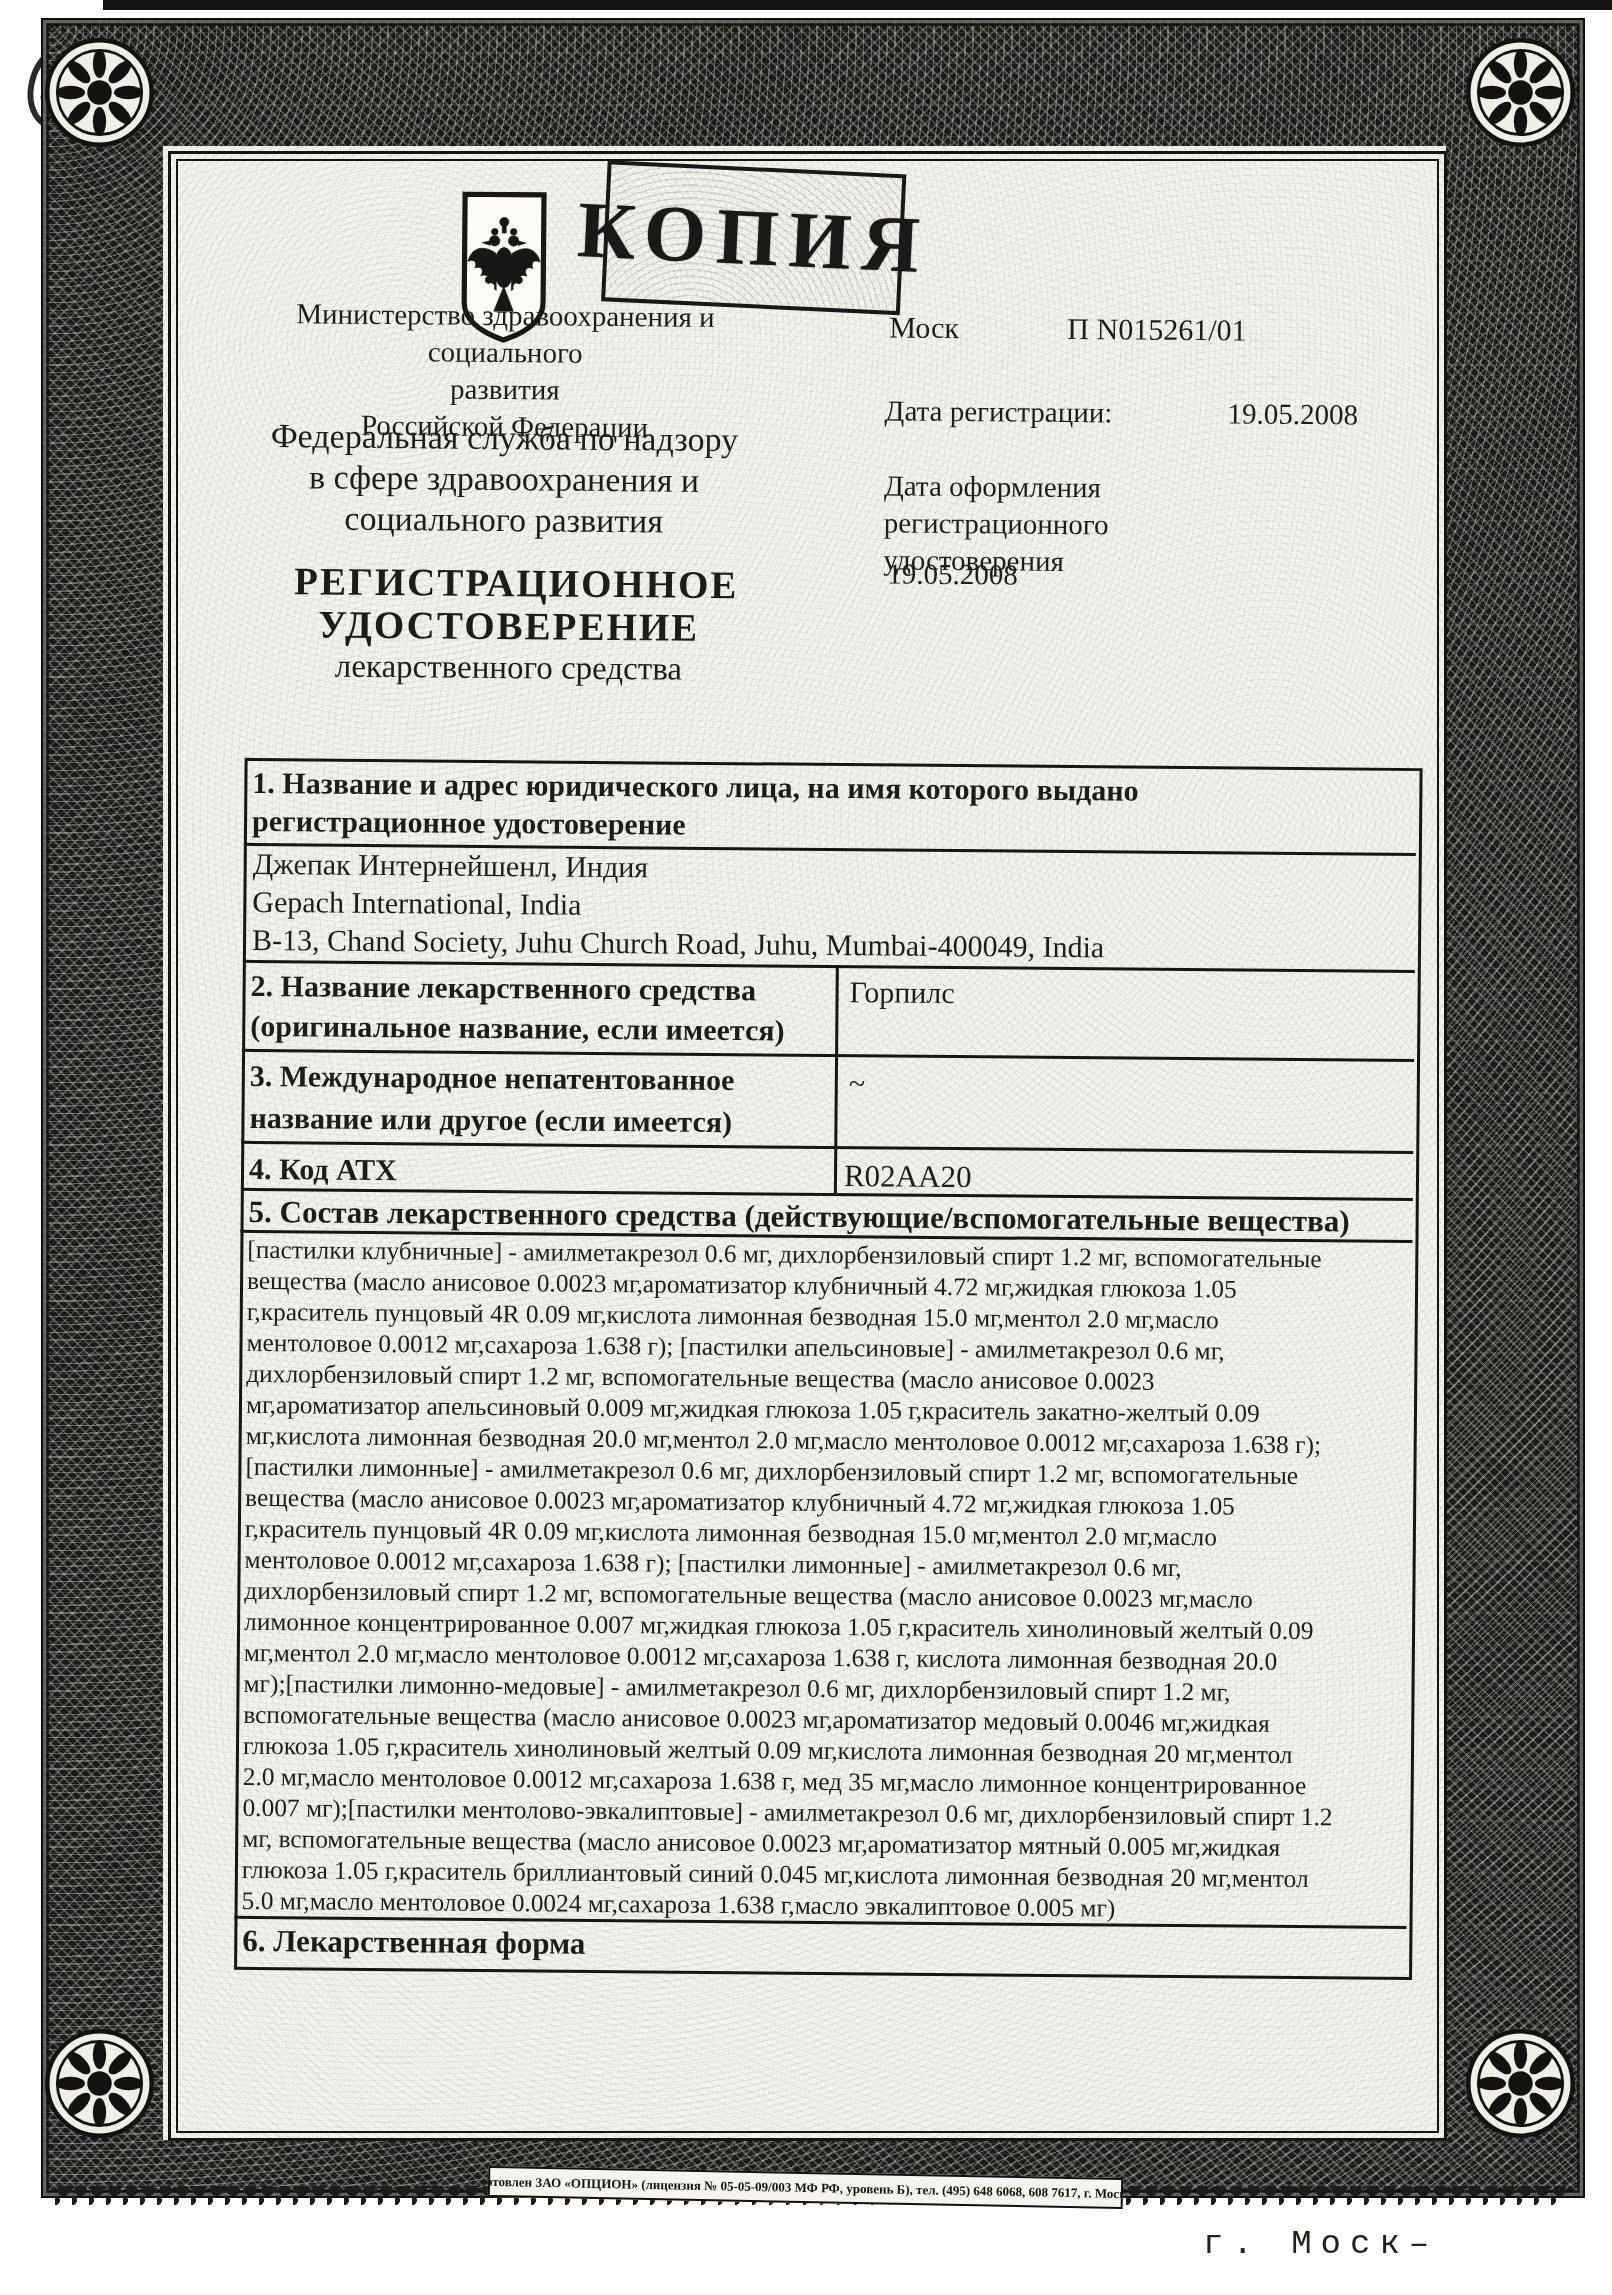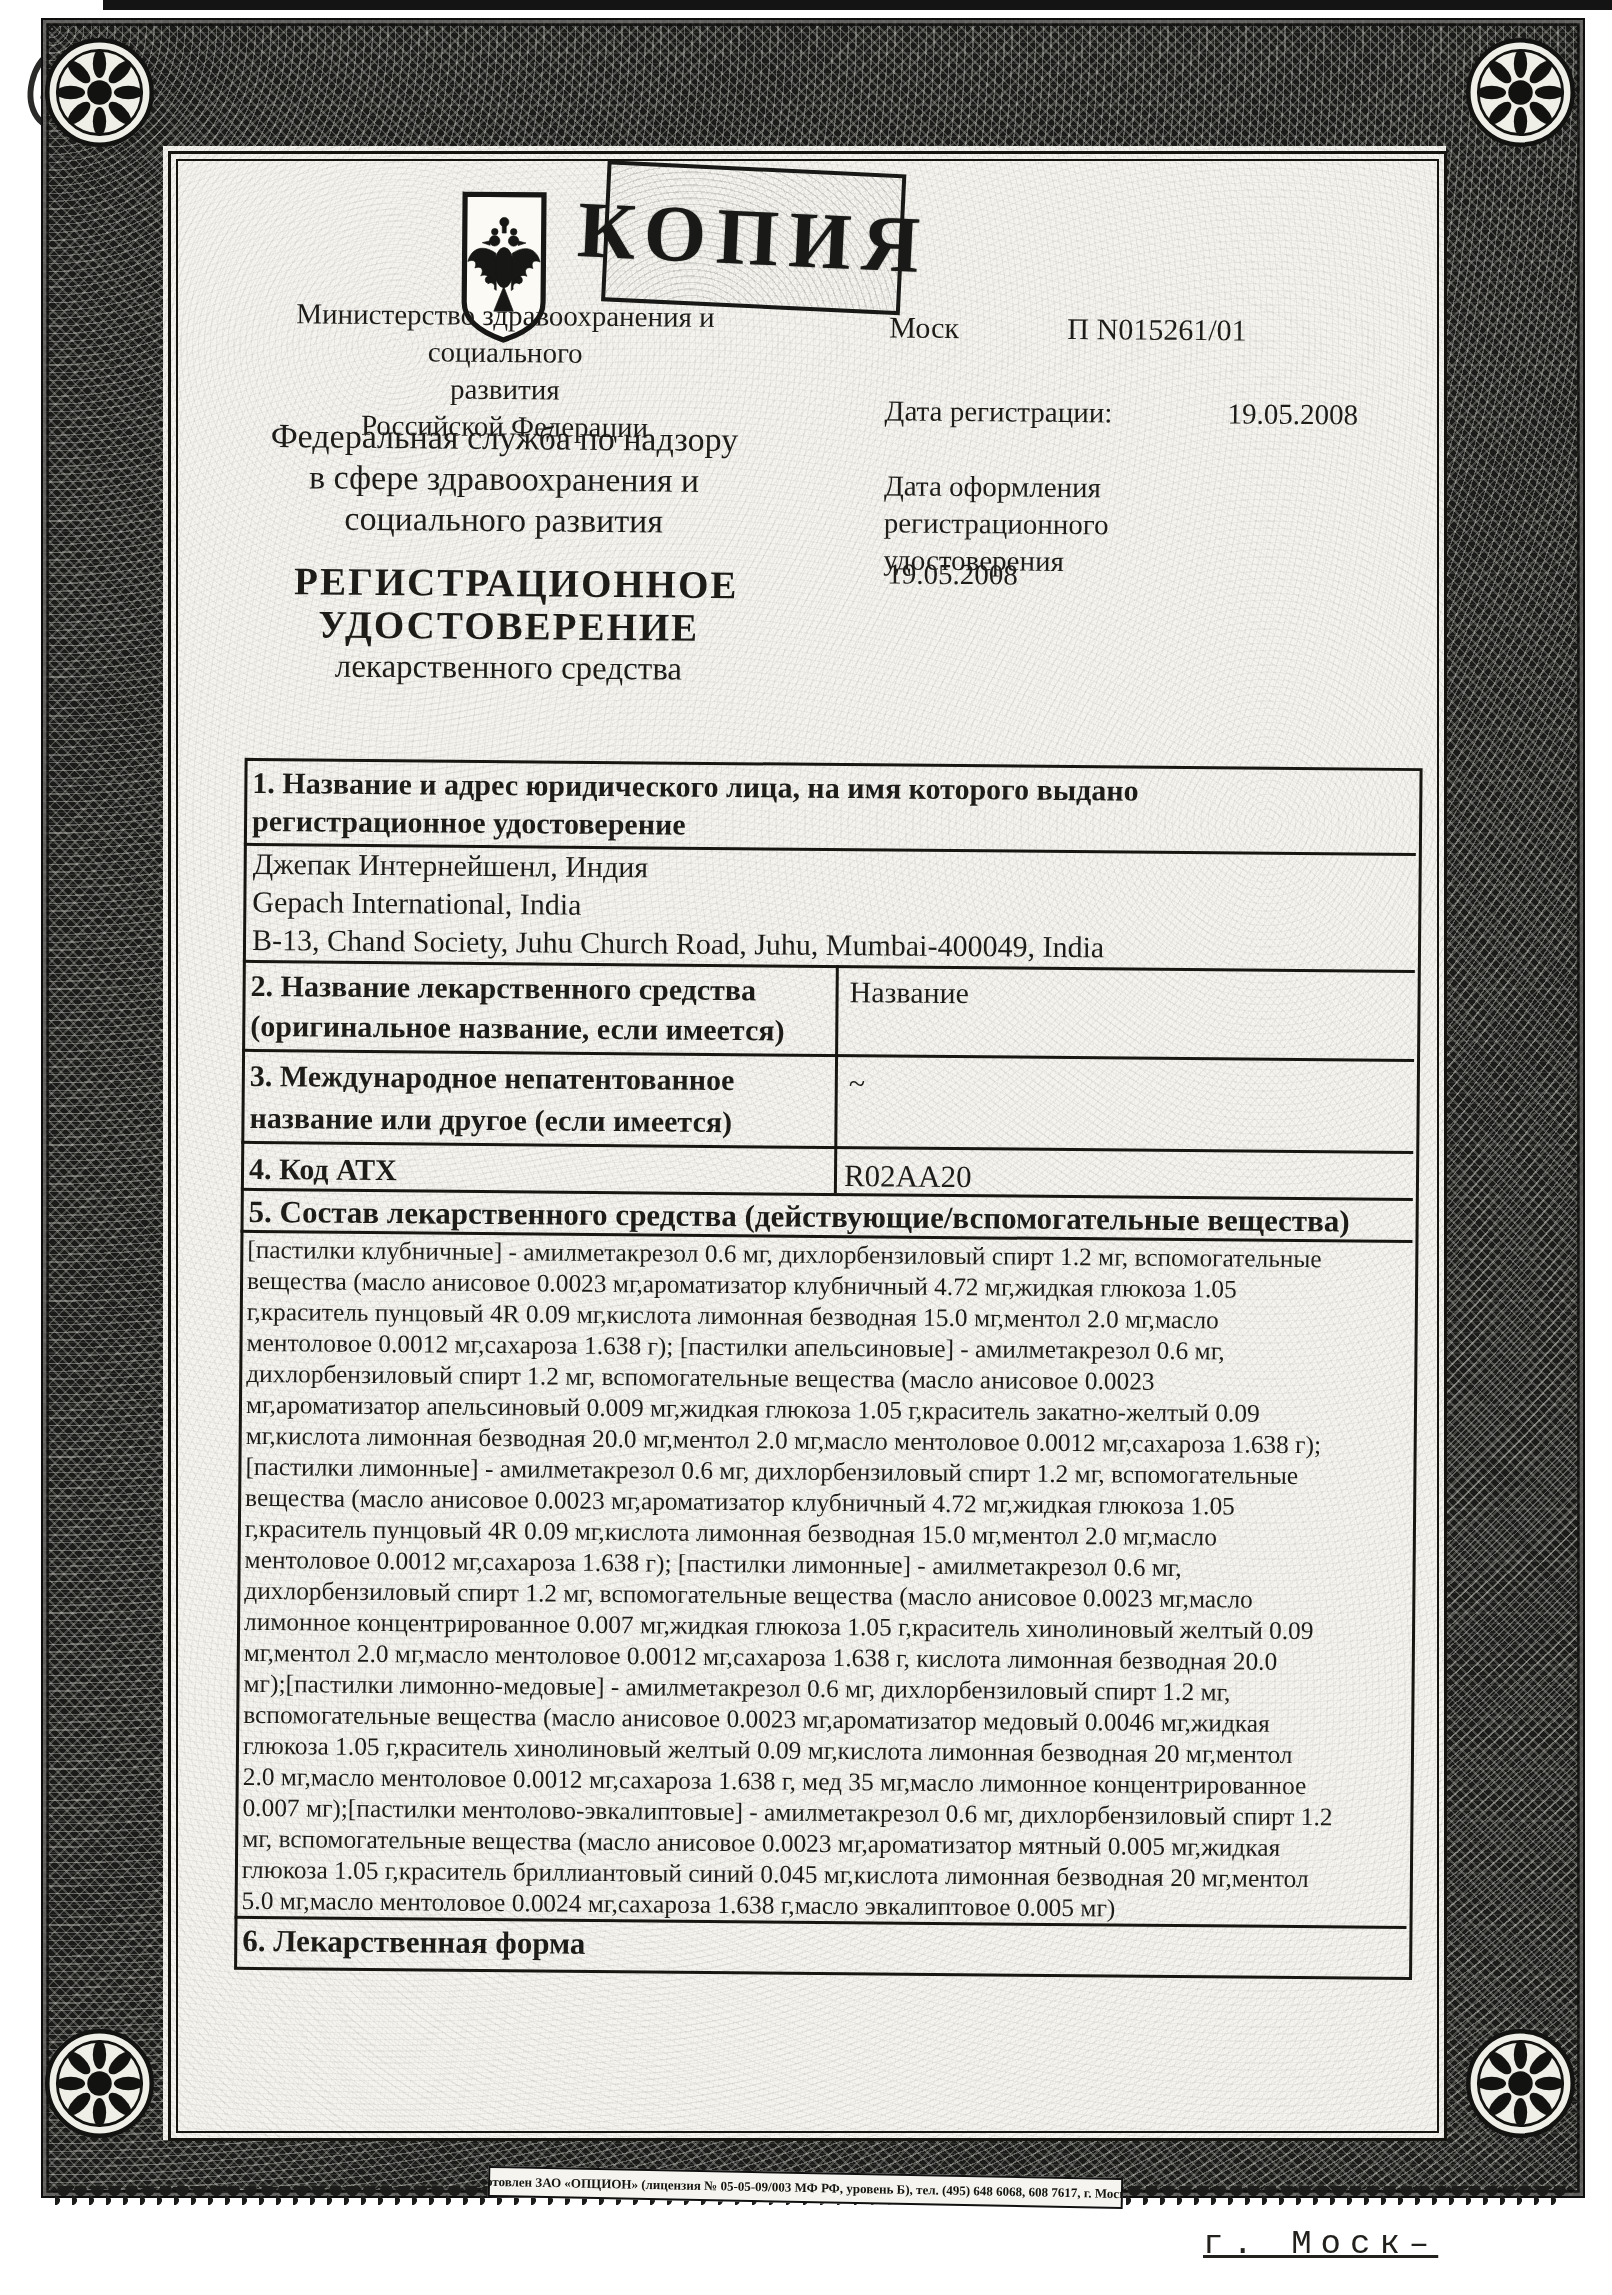--- a/index.html
+++ b/index.html
@@ -71,21 +71,20 @@
   .printnote{
     position:absolute;left:488px;top:2172px;width:631px;height:27px;
     background:#f5f4ef;border:2px solid #101010;transform:rotate(1.1deg);
     display:flex;align-items:center;justify-content:center;
     font-size:13px;font-weight:bold;color:#14140f;white-space:nowrap;overflow:hidden;
   }
   .bottomright{
     position:absolute;left:1203px;top:2225px;
     font-size:34px;letter-spacing:9px;color:#22211d;
     font-family:"Liberation Mono","DejaVu Sans Mono",monospace;
-    text-decoration:underline;
   }
   #content{position:absolute;left:0;top:0;width:1612px;height:2295px;transform:rotate(.5deg);transform-origin:261px 717px;}
 </style>
 </head>
 <body>
 
 <div class="sheet">
 
   <svg class="abs" style="left:11.7px;top:26px;" width="150" height="130" viewBox="0 0 230 200">
     <path d="M60,40 C30,60 18,110 38,140 C58,168 92,150 88,112 C84,80 52,84 48,110" fill="none" stroke="#2a2a28" stroke-width="9" stroke-linecap="round"></path>
@@ -214,21 +213,21 @@
     <div class="vline"></div>
 
     <div class="abs pre lbl" style="left:253px;top:764px;width:1148px;line-height:38px;">1. Название и адрес юридического лица, на имя которого выдано
 регистрационное удостоверение</div>
     <div class="abs pre cellval" style="left:254px;top:845px;width:1148px;">Джепак Интернейшенл, Индия
 Gepach International, India
 B-13, Chand Society, Juhu Church Road, Juhu, Mumbai-400049, India</div>
 
     <div class="abs pre lbl" style="left:253px;top:966px;width:574px;line-height:40px;">2. Название лекарственного средства
 (оригинальное название, если имеется)</div>
-    <div class="abs cellval" style="left:852px;top:968px;">Название</div>
+    <div class="abs cellval" style="left:852px;top:968px;">Горпилс</div>
 
     <div class="abs pre lbl" style="left:253px;top:1055px;width:574px;line-height:42px;">3. Международное непатентованное
 название или другое (если имеется)</div>
     <div class="abs cellval" style="left:852px;top:1059px;">~</div>
 
     <div class="abs lbl" style="left:253px;top:1149px;">4. Код АТХ</div>
     <div class="abs cellval" style="left:848px;top:1152px;font-size:31px;">R02AA20</div>
 
     <div class="abs lbl" style="left:253px;top:1192px;width:1154px;font-size:31px;">5. Состав лекарственного средства (действующие/вспомогательные вещества)</div>
     <div class="abs pre comp" style="left:252px;top:1234px;width:1163px;">[пастилки клубничные] - амилметакрезол 0.6 мг, дихлорбензиловый спирт 1.2 мг, вспомогательные

